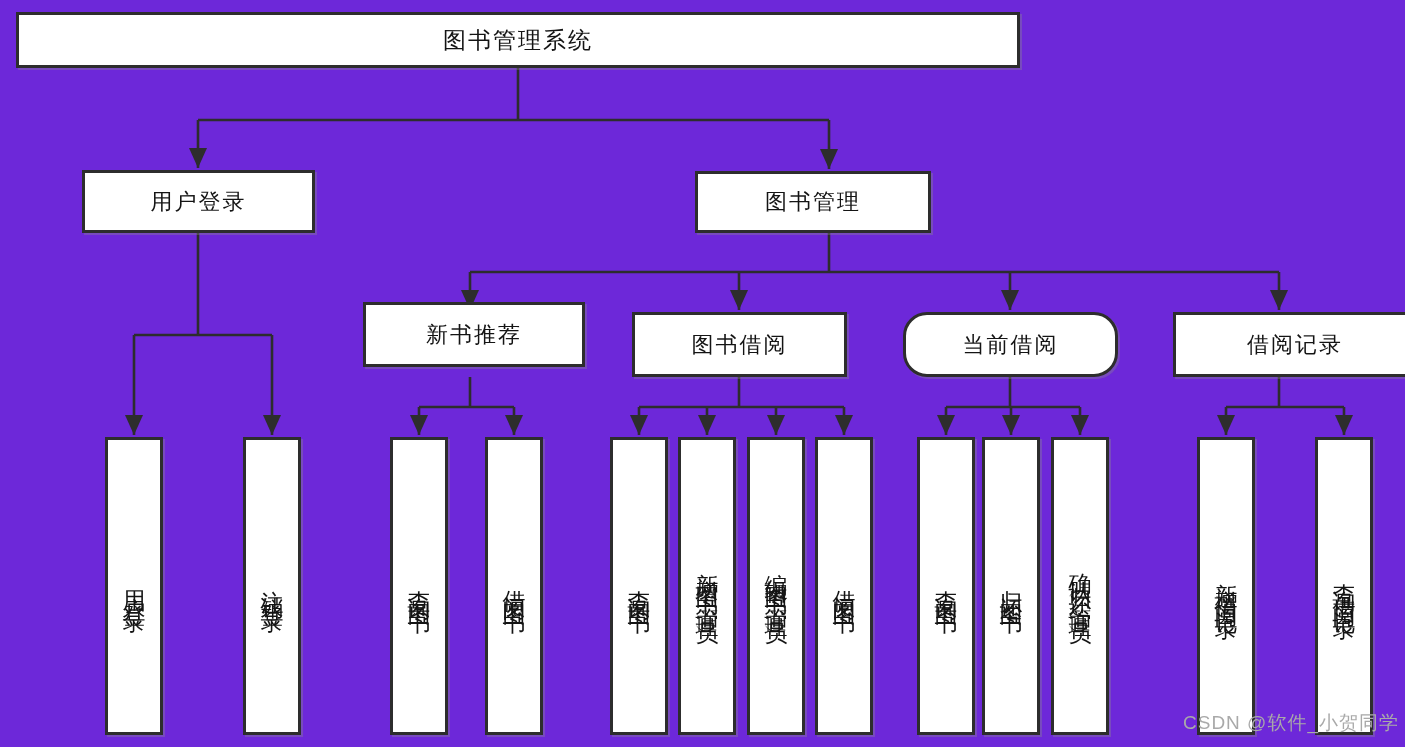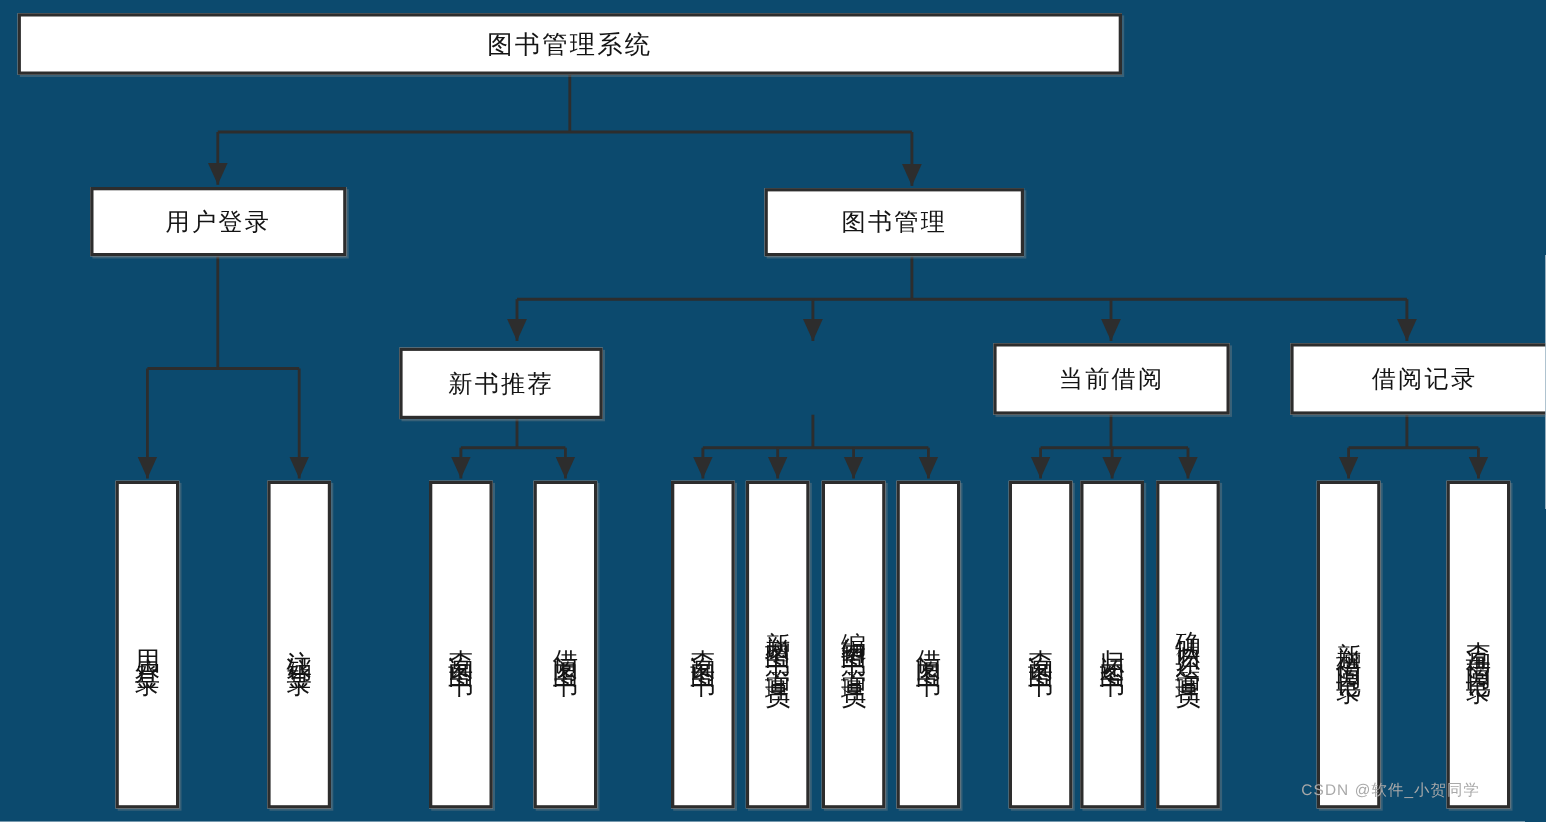--- a/index.html
+++ b/index.html
@@ -1,17 +1,17 @@
 <!DOCTYPE html>
 <html><head>
 <meta charset="utf-8">
 <style>
   html,body{margin:0;padding:0;background:#ffffff;}
   body{font-family:"Liberation Sans","DejaVu Sans",sans-serif;color:#141414;}
-  .stage{position:relative;width:1405px;height:747px;background:#0c4a6e;overflow:hidden;}
+  .stage{position:relative;width:1405px;height:747px;background:#6d28d9;overflow:hidden;}
   svg.wires{position:absolute;left:0;top:0;width:1405px;height:747px;pointer-events:none;}
   .box{
     position:absolute;
     background:#ffffff;
     border:3px solid #2d2d2d;
     box-sizing:border-box;
     display:flex;align-items:center;justify-content:center;
     box-shadow:2px 2px 0 rgba(140,140,140,0.35);
   }
   .hlabel{font-size:22px;letter-spacing:2px;white-space:nowrap;}
@@ -21,21 +21,21 @@
     writing-mode:vertical-rl;
     text-orientation:mixed;
     font-size:23px;
     letter-spacing:7px;
     line-height:1;
     white-space:nowrap;
   }
   .watermark{
     position:absolute;
     left:1183px;top:710px;
-    font-size:14px;
+    font-size:19px;
     color:#a9a9a9;
     letter-spacing:1px;
     white-space:nowrap;
   }
 </style>
 </head>
 <body>
 
 <div class="stage">
 
@@ -93,24 +93,27 @@
     <span class="hlabel">图书管理系统</span>
   </div>
 
   <div class="box" style="left:82px;top:170px;width:233px;height:63px;">
     <span class="hlabel">用户登录</span>
   </div>
   <div class="box" style="left:695px;top:171px;width:236px;height:62px;">
     <span class="hlabel">图书管理</span>
   </div>
 
-  <div class="box" style="left:363px;top:316px;width:185px;height:65px;">
+  <div class="box" style="left:363px;top:302px;width:222px;height:65px;">
     <span class="hlabel">新书推荐</span>
   </div>
-  <div class="box" style="left:903px;top:312px;width:215px;height:65px;">
+  <div class="box" style="left:632px;top:312px;width:215px;height:65px;">
+    <span class="hlabel">图书借阅</span>
+  </div>
+  <div class="box" style="left:903px;top:312px;width:215px;height:65px;border-radius:24px;">
     <span class="hlabel">当前借阅</span>
   </div>
   <div class="box" style="left:1173px;top:312px;width:244px;height:65px;">
     <span class="hlabel">借阅记录</span>
   </div>
 
   <div class="box vbox" style="left:105px;">
     <span class="vlabel">用户登录</span>
   </div>
   <div class="box vbox" style="left:243px;">

